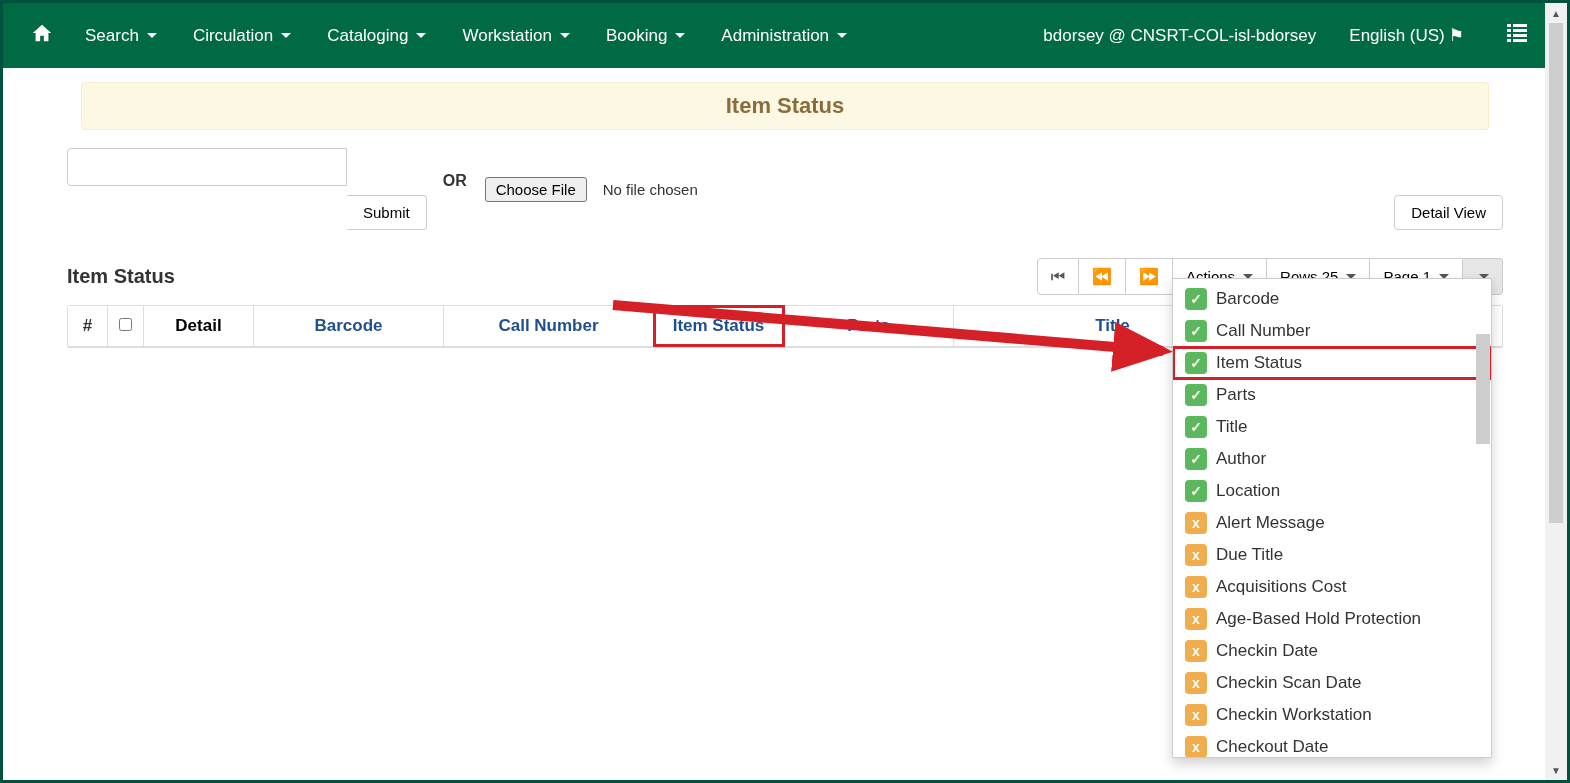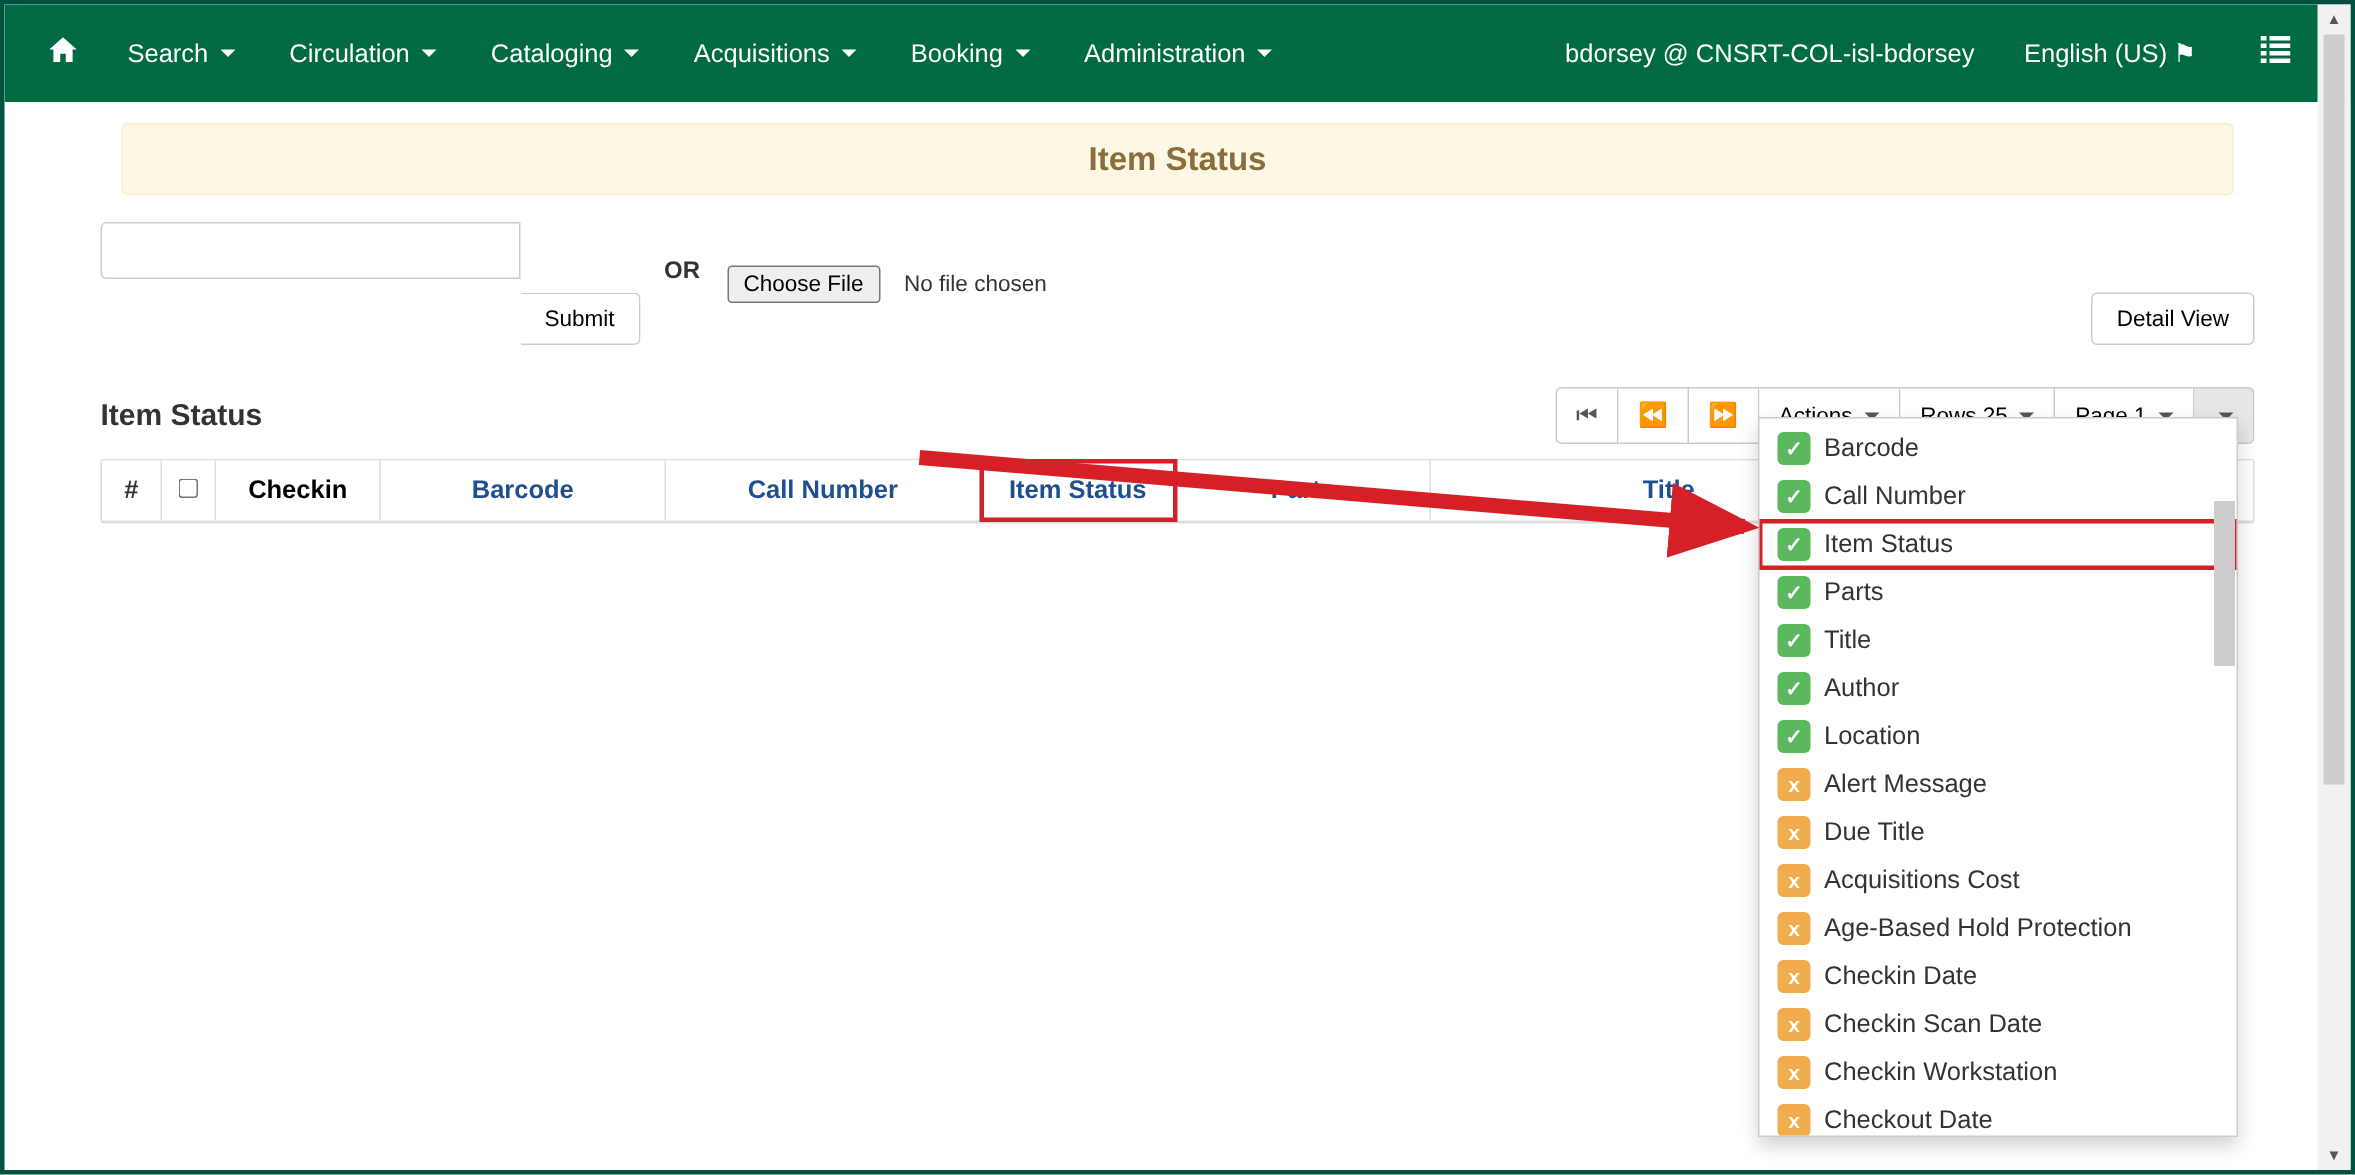--- a/index.html
+++ b/index.html
@@ -101,21 +101,21 @@
           </span>
         <span class="nav-item">
             <span>Circulation</span>
             <span class="caret-down"></span>
           </span>
         <span class="nav-item">
             <span>Cataloging</span>
             <span class="caret-down"></span>
           </span>
         <span class="nav-item">
-            <span>Acquisitions</span>
+            <span>Workstation</span>
             <span class="caret-down"></span>
           </span>
         <span class="nav-item">
             <span>Booking</span>
             <span class="caret-down"></span>
           </span>
         <span class="nav-item">
             <span>Administration</span>
             <span class="caret-down"></span>
           </span>
@@ -182,21 +182,21 @@
           <button class="tb-btn active">
               <span class="caret-down dark"></span>
             </button>
         </div>
       </div>
 
       <div class="grid-wrap">
         <div class="grid-header">
           <div class="gh-cell gh-hash">#</div>
           <div class="gh-cell gh-check"><input type="checkbox" style=""></div>
-          <div class="gh-cell gh-status">Checkin</div>
+          <div class="gh-cell gh-status">Detail</div>
           <div class="gh-cell gh-barcode gh-link">Barcode</div>
           <div class="gh-cell gh-callnum gh-link">Call Number</div>
           <div class="gh-cell gh-itemstatus gh-link gh-highlight">Item Status</div>
           <div class="gh-cell gh-parts gh-link">Parts</div>
           <div class="gh-cell gh-title gh-link">Title</div>
           <div class="gh-cell gh-extra"></div>
         </div>
       </div>
 
     </div>

